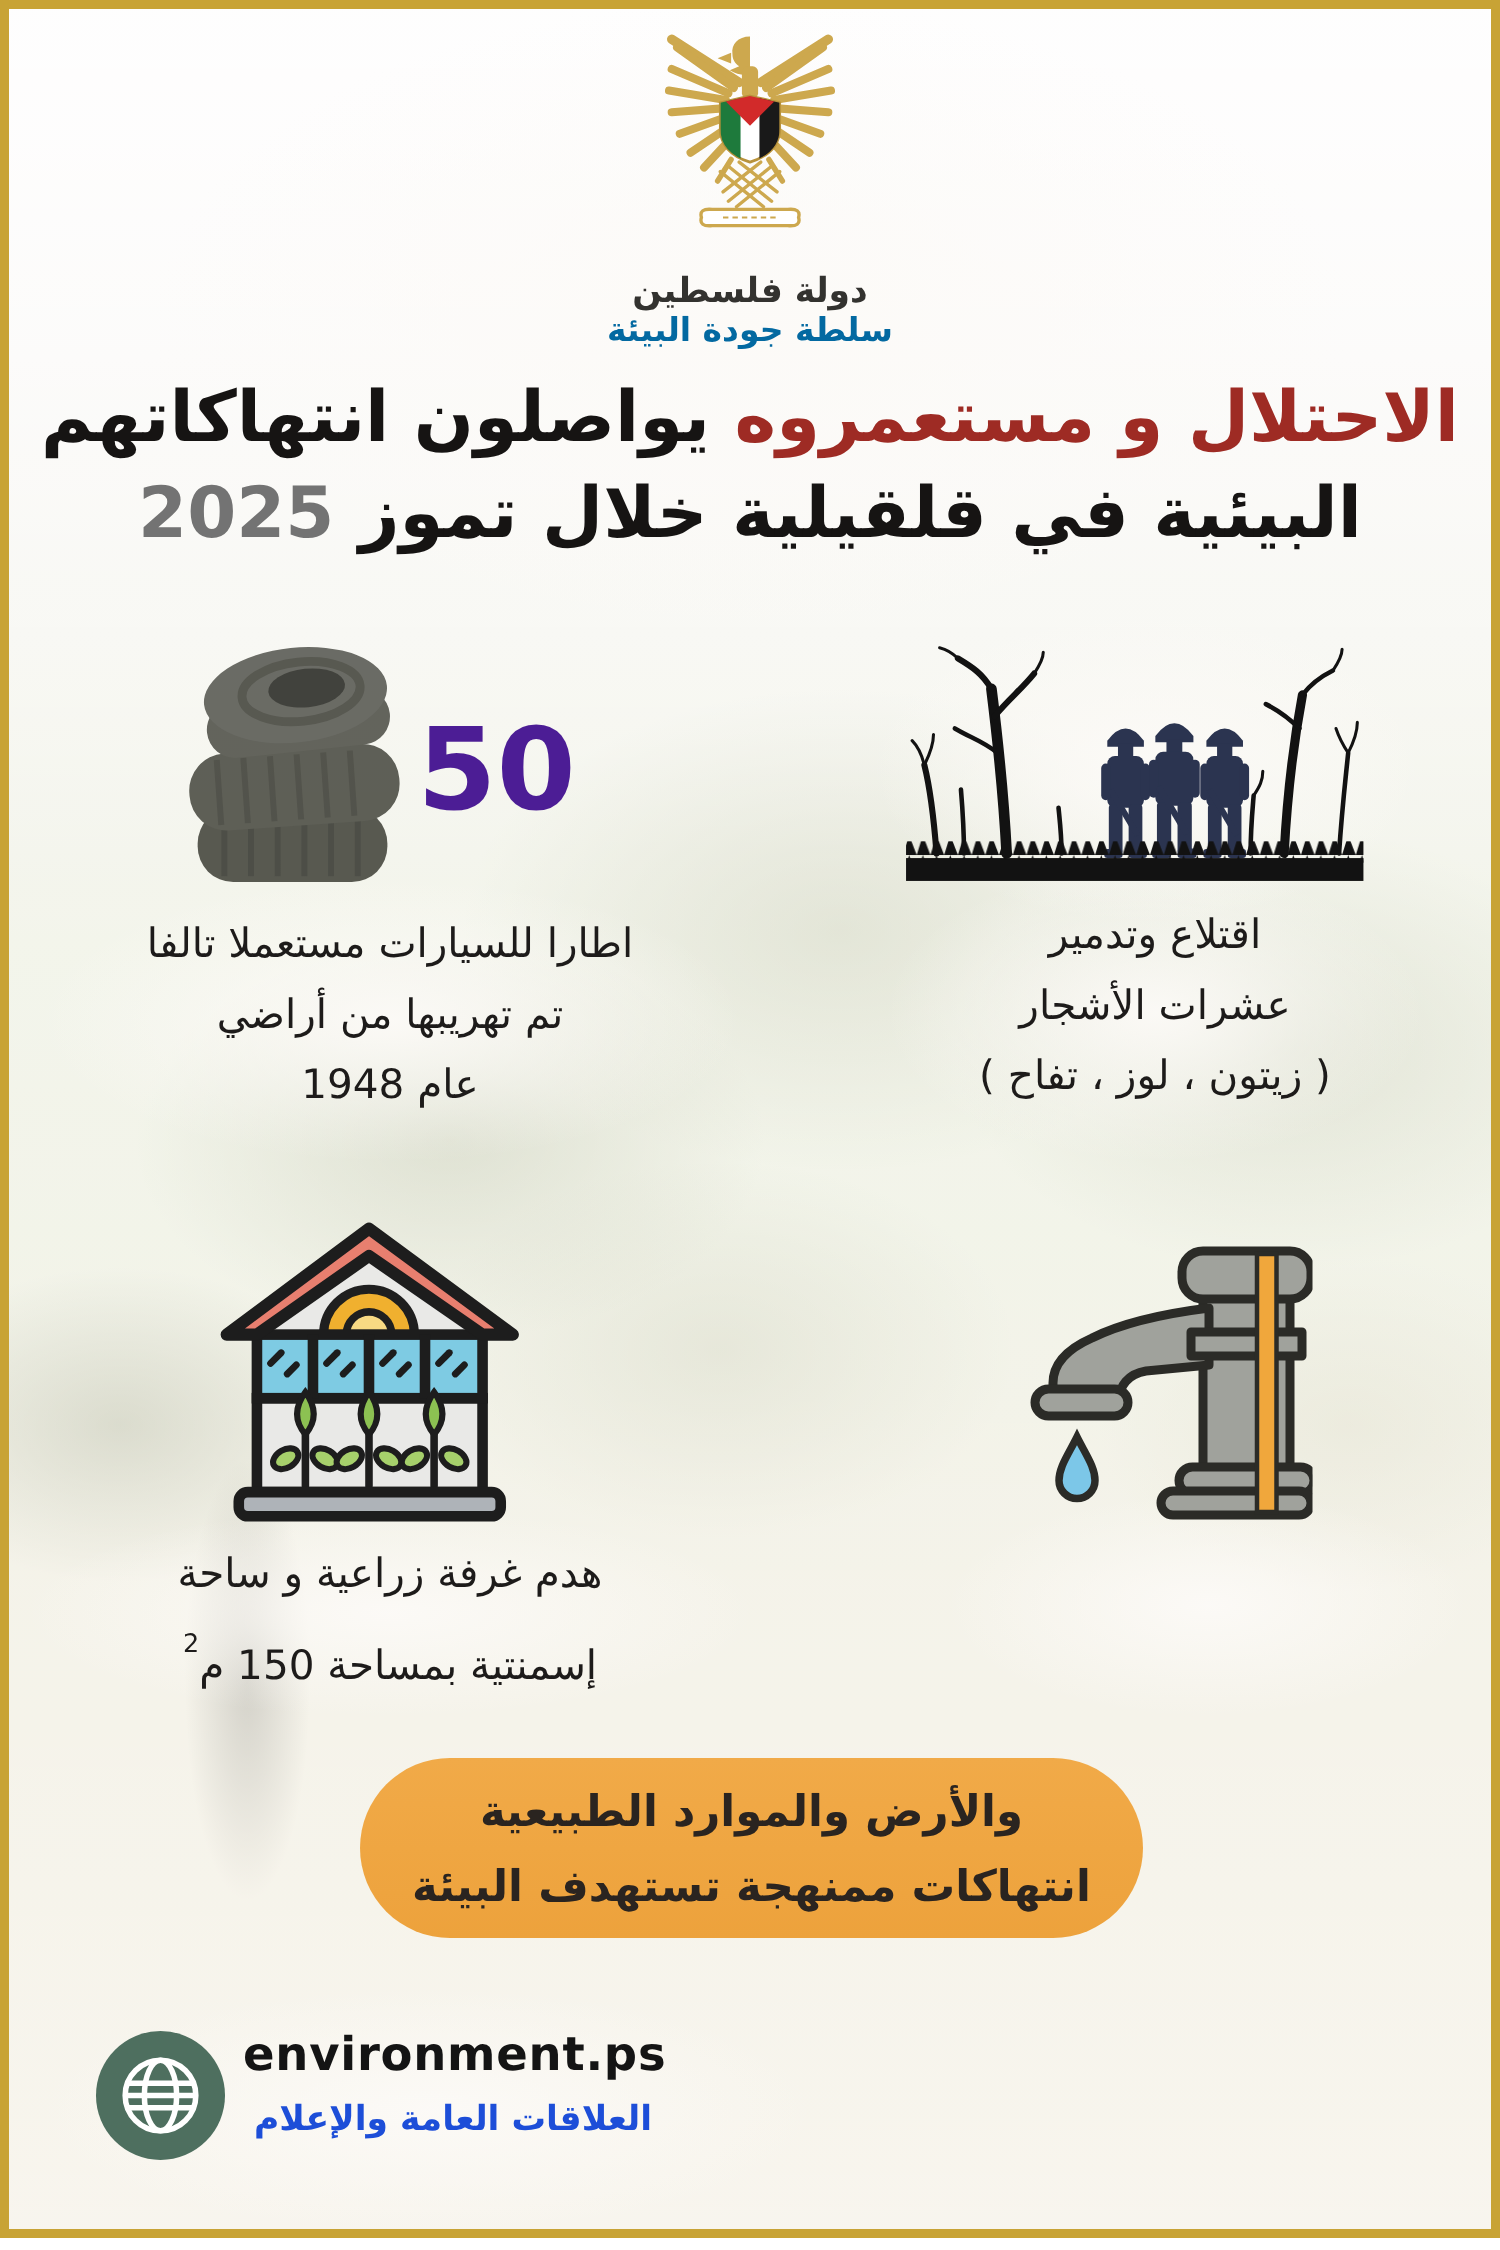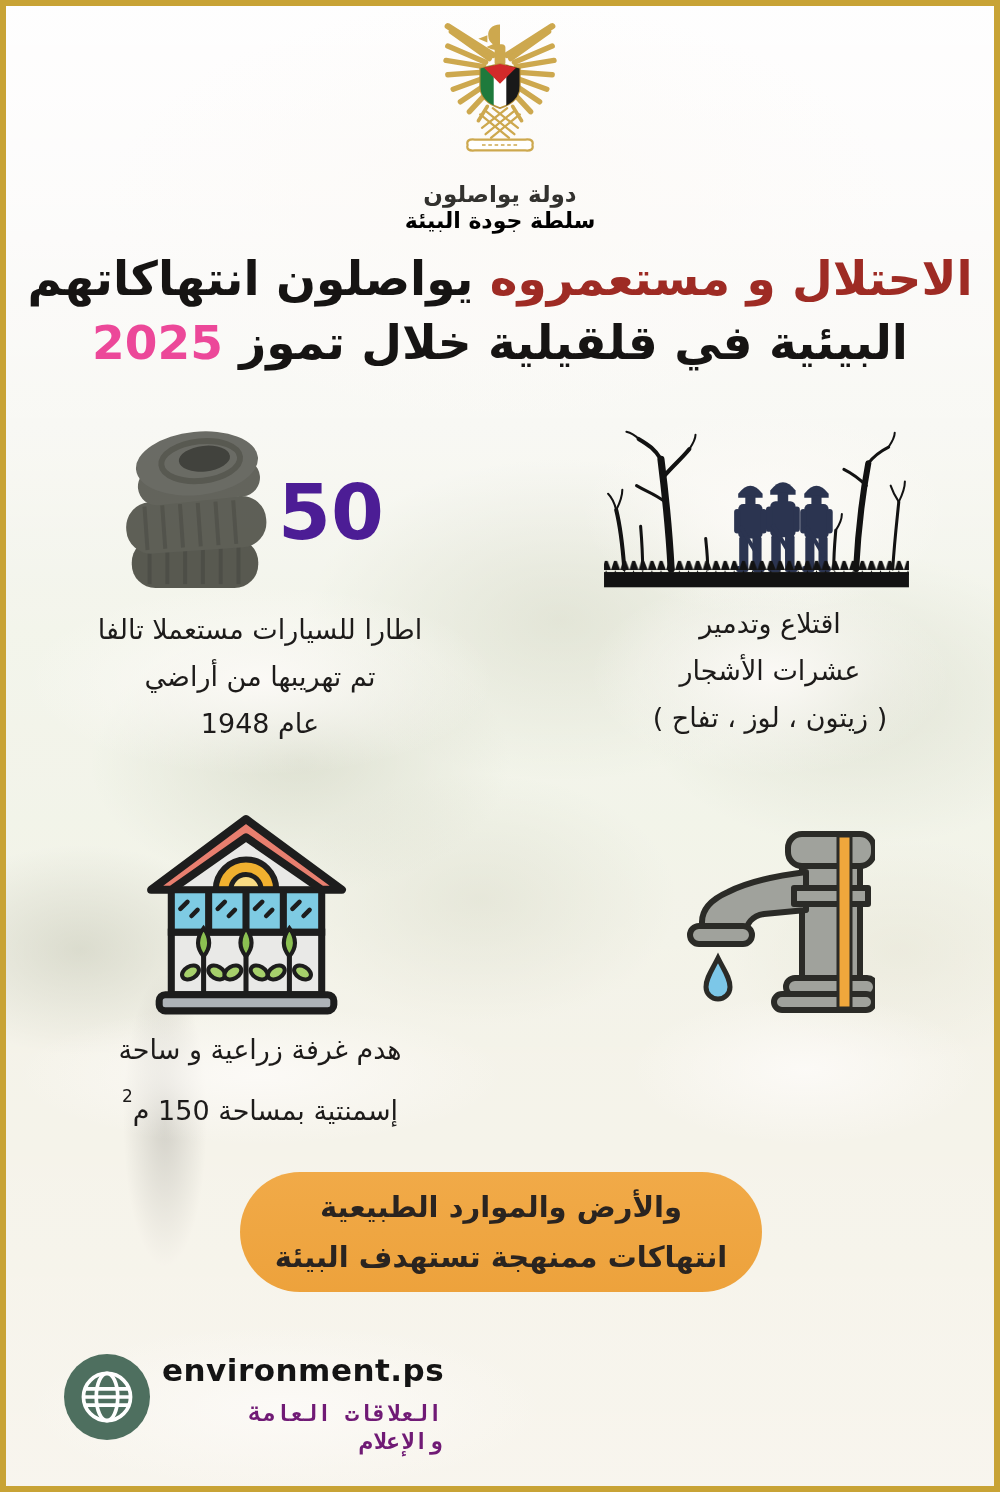--- a/index.html
+++ b/index.html
@@ -20,44 +20,44 @@
   .bg::after{content:"";position:absolute;inset:0;
     background:linear-gradient(180deg,rgba(255,255,255,.78) 0%,rgba(255,255,255,.40) 38%,
                rgba(255,255,255,.42) 62%,rgba(255,255,255,.55) 100%);}
   .glow{position:absolute;z-index:1;pointer-events:none;
     background:radial-gradient(closest-side, rgba(252,250,247,.95), rgba(252,250,247,0));}
   .frame{position:absolute;left:0;top:0;right:0;bottom:8px;border:6px solid #c8a335;z-index:5;pointer-events:none;}
   .layer{position:absolute;z-index:2;}
   .center{left:0;width:1000px;text-align:center;}
   
   .org1{top:181px;font-size:23px;font-weight:bold;color:#33322f;}
-  .org2{top:208px;font-size:22px;font-weight:bold;color:#000000;}
+  .org2{top:208px;font-size:22px;font-weight:bold;color:#0369a1;}
   
   .title{top:247px;font-weight:bold;font-size:47px;line-height:64px;color:#161413;direction:rtl;}
   .title .red{color:#9e2b24;}
-  .title .maroon{color:#ec4899;}
+  .title .maroon{color:#737373;}
   
   .stat{font-weight:normal;font-size:27px;color:#1d1b1a;direction:rtl;text-align:center;}
   .stat div{line-height:47px;}
   .count{left:276px;top:468px;width:110px;text-align:center;font-weight:bold;font-size:76px;color:#4c1d95;}
   .txt-tires{left:35px;top:606px;width:450px;}
   .txt-trees{left:620px;top:600px;width:300px;}
   .txt-green{left:35px;top:1026px;width:450px;line-height:45px;}
   .txt-water{left:658px;top:1018px;width:300px;}
   sup.sq{font-size:17px;vertical-align:18px;}
   
   .banner{left:240px;top:1172px;width:522px;height:120px;border-radius:62px;
     background:linear-gradient(180deg,#f1aa48,#eda23c);display:flex;flex-direction:column;
     justify-content:center;align-items:center;gap:6px;z-index:2;position:absolute;}
   .banner div{font-weight:bold;font-size:29px;color:#2a2420;direction:rtl;line-height:44px;}
   
   .f-globe{left:64px;top:1354px;width:86px;height:86px;}
   .f-text{left:162px;top:1352px;width:280px;text-align:left;}
   .f-site{font-weight:bold;font-size:31px;color:#141414;letter-spacing:.5px;}
-  .f-dept{margin-top:12px;font-weight:bold;font-size:23px;color:#701a75;direction:rtl;text-align:right;font-family:Liberation Mono, monospace;}
+  .f-dept{margin-top:12px;font-weight:bold;font-size:23px;color:#1d4ed8;direction:rtl;text-align:center;}
   svg{display:block;}
 </style>
 </head>
 <body>
 
 <div class="poster">
   <div class="bg"></div>
 
   <div class="glow" style="left:100px;top:0;width:800px;height:430px;"></div>
   <div class="glow" style="left:580px;top:405px;width:370px;height:210px;"></div>
@@ -101,21 +101,21 @@
         <path d="M86,102 L54,128"></path>
           <path d="M92,106 L60,132"></path>
           <path d="M78,99 L50,121"></path>
         <path d="M56,97 L46,113" stroke-width="4"></path>
           <path d="M84,97 L94,113" stroke-width="4"></path>
       </g>
       <path d="M42,134 L98,134 Q108,133 106,140 Q108,147 98,146 L42,146 Q32,147 34,140 Q32,133 42,134 Z" fill="#ffffff" stroke="#cda84e" stroke-width="2.5"></path>
       <line x1="50" y1="140" x2="90" y2="140" stroke="#cda84e" stroke-width="1.6" stroke-dasharray="4 3"></line>
     </svg>
   </div>
-  <div class="layer center org1">دولة يواصلون</div>
+  <div class="layer center org1">دولة فلسطين</div>
   <div class="layer center org2">سلطة جودة البيئة</div>
 
   <div class="layer center title">
     <div><span class="red">الاحتلال و مستعمروه</span> <span>يواصلون انتهاكاتهم</span></div>
     <div><span>البيئية في قلقيلية خلال تموز</span> <span class="maroon">2025</span></div>
   </div>
 
   <div class="layer" style="left:112px;top:412px;width:168px;height:192px;">
     <svg viewBox="0 0 170 190" width="168" height="192">
       <g opacity="0.84">

